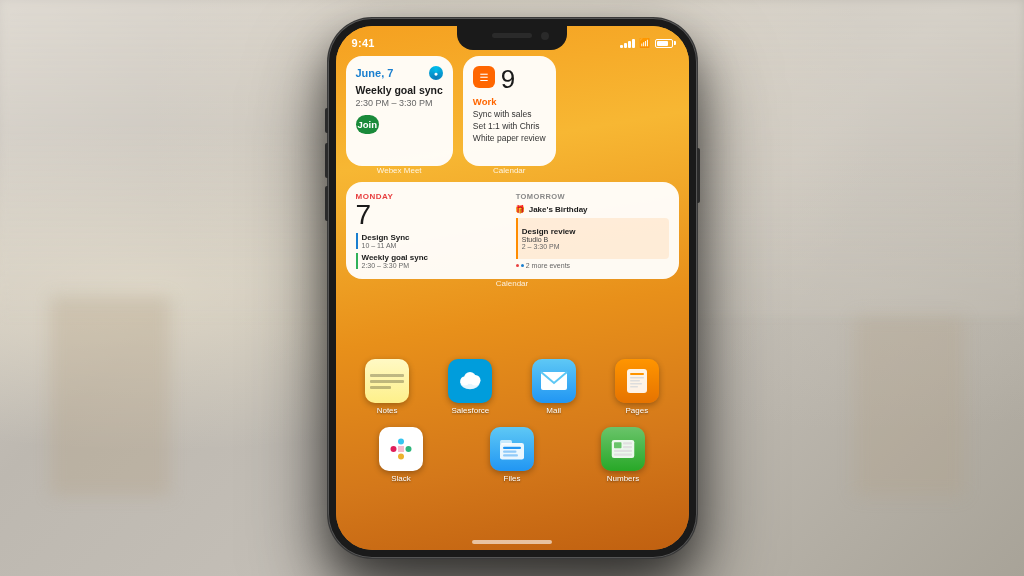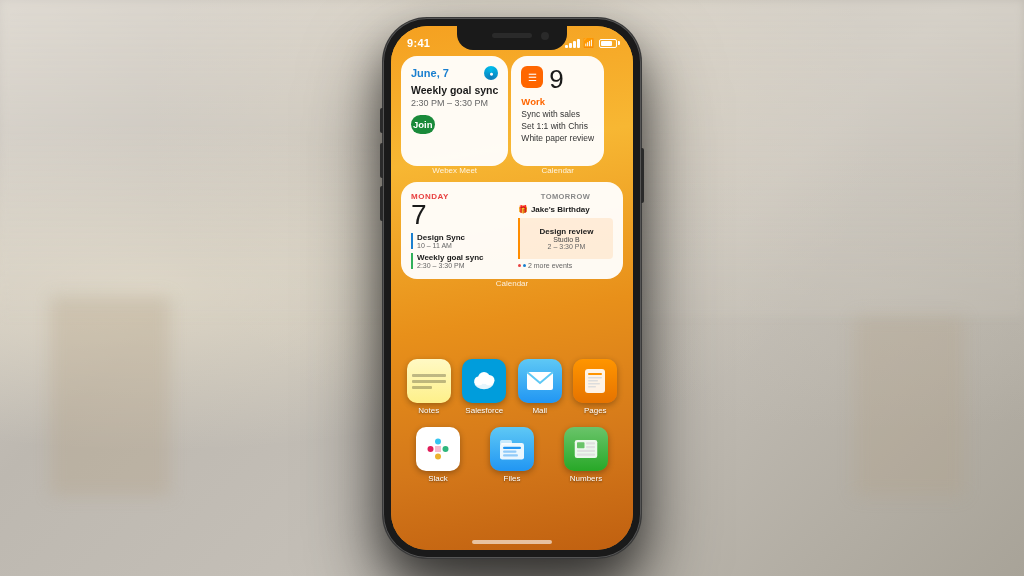--- a/index.html
+++ b/index.html
@@ -62,21 +62,21 @@
     
     .phone-wrapper {
       position: relative;
       z-index: 10;
       display: flex;
       align-items: center;
       justify-content: center;
     }
 
     .phone {
-      width: 258px;
+      width: 369px;
       height: 540px;
       background: #1a1a1a;
       border-radius: 44px;
       position: relative;
       box-shadow:
         0 0 0 1px #3a3a3a,
         0 40px 80px rgba(0,0,0,0.6),
         0 20px 40px rgba(0,0,0,0.4),
         inset 0 0 0 1px #555;
     }
@@ -202,21 +202,21 @@
     .widgets-area {
       position: absolute;
       top: 30px;
       left: 10px;
       right: 10px;
     }
 
     
     .widget-row-1 {
       display: flex;
-      gap: 3px;
+      gap: 10px;
       margin-bottom: 7px;
     }
 
     .widget-webex {
       flex: 1;
       background: rgba(255,255,255,0.95);
       border-radius: 16px;
       padding: 10px;
       min-height: 110px;
     }
@@ -355,21 +355,20 @@
       font-weight: 600;
       color: #1a1a1a;
     }
     .cal-event-time {
       font-size: 7px;
       color: #666;
     }
 
     .cal-right {
       flex: 1;
-      text-align: center;
     }
     .cal-tomorrow-label {
       font-size: 7.5px;
       font-weight: 600;
       color: #888;
       letter-spacing: 0.4px;
       margin-bottom: 4px;
     }
     .birthday-row {
       display: flex;

